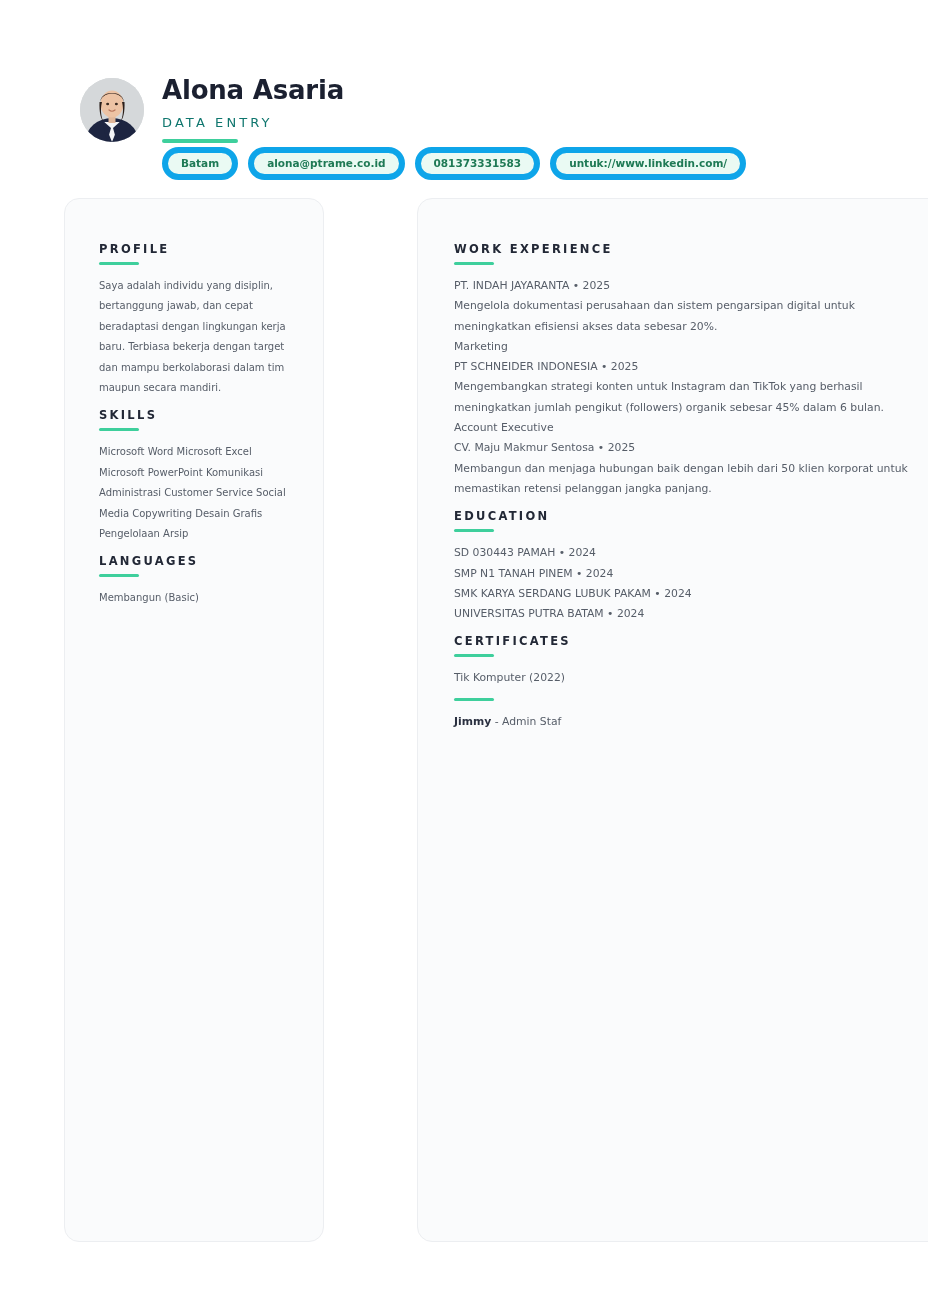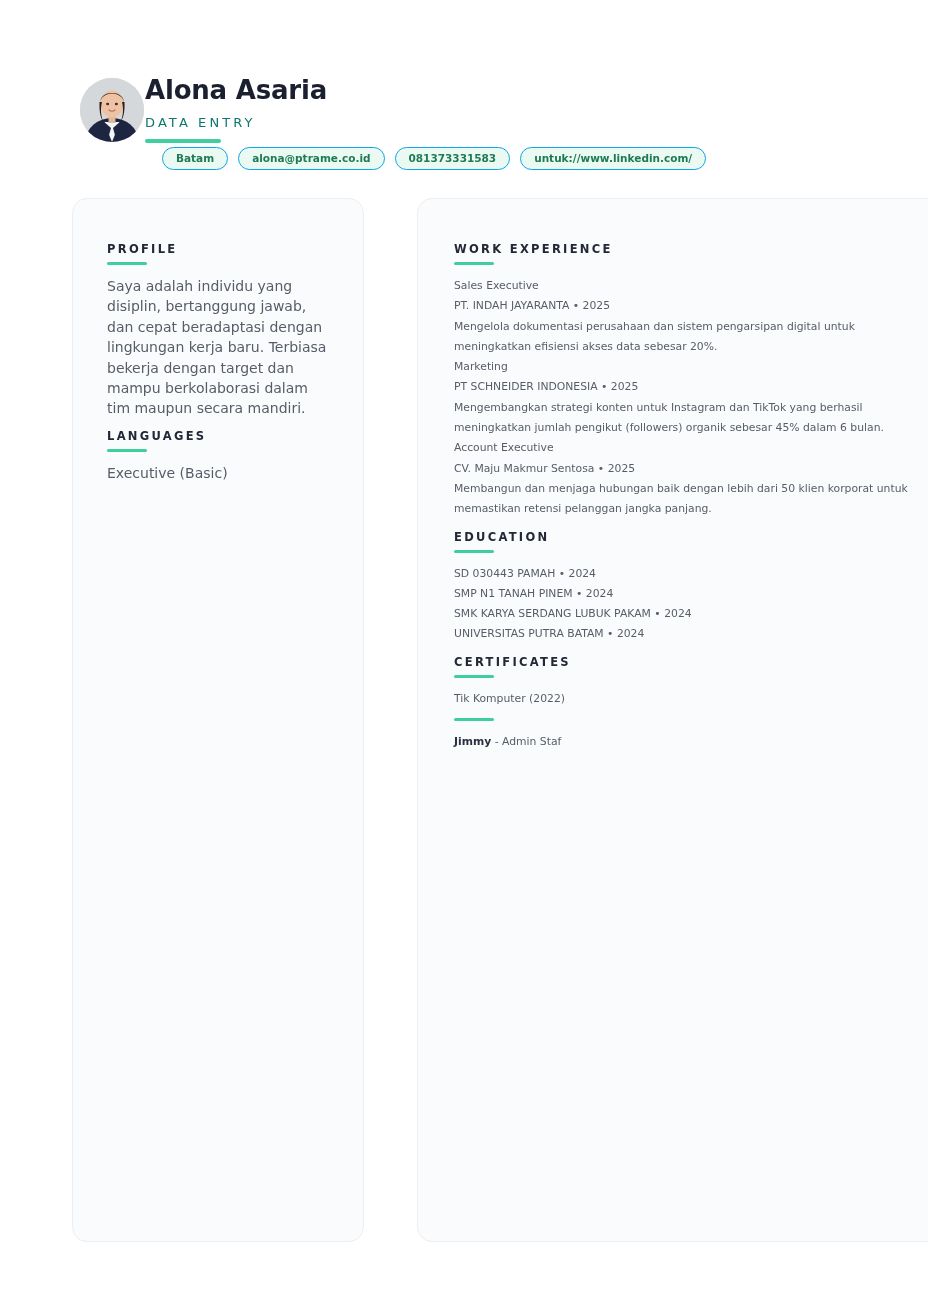--- a/index.html
+++ b/index.html
@@ -30,21 +30,21 @@
     width: 64px;
     height: 64px;
     border-radius: 50%;
     background: #d3d6d8;
     overflow: hidden;
   }
   .avatar svg { display: block; }
 
   .head-text {
     position: absolute;
-    left: 65px;
+    left: 82px;
     top: 0;
   }
   .name {
     font-size: 26px;
     font-weight: bold;
     color: #1b2030;
     letter-spacing: -0.2px;
     line-height: 32px;
     white-space: nowrap;
   }
@@ -66,43 +66,43 @@
 
   .chips {
     position: absolute;
     left: 82px;
     top: 73px;
     display: flex;
     gap: 10px;
     align-items: center;
   }
   .chip {
-    border: 1px solid #0ea5e9;
+    border: 6px solid #0ea5e9;
     background: #eafaf3;
     color: #1f7a55;
     font-size: 10.5px;
     font-weight: bold;
     border-radius: 999px;
     padding: 4px 13px 5px 13px;
     line-height: 12px;
     white-space: nowrap;
   }
 
   
   .card {
     position: absolute;
     background: #fafbfc;
     border: 1px solid #eceef1;
     border-radius: 15px;
     box-sizing: border-box;
   }
   .card-left {
-    left: 72px;
+    left: 64px;
     top: 198px;
-    width: 292px;
+    width: 260px;
     height: 1044px;
   }
   .card-right {
     left: 417px;
     top: 198px;
     width: 541px;
     height: 1044px;
   }
   .card-inner-left  { padding: 42px 30px 0 34px; }
   .card-inner-right { padding: 42px 28px 0 36px; }
@@ -118,21 +118,21 @@
   .sec-rule {
     width: 40px;
     height: 3px;
     background: #3ecf9c;
     border-radius: 2px;
     margin-top: 5px;
   }
   .sec-block { margin-bottom: 0; }
 
   .body-left {
-    font-size: 14px;
+    font-size: 10px;
     color: #565d68;
     line-height: 20.4px;
     margin-top: 11px;
   }
   .body-right {
     font-size: 10.8px;
     color: #565d68;
     line-height: 20.3px;
     margin-top: 11px;
   }
@@ -183,39 +183,43 @@
 
 <div class="card card-left">
   <div class="card-inner-left">
 
     <div class="sec-block">
       <div class="sec-title">PROFILE</div>
       <div class="sec-rule"></div>
       <div class="body-left">Saya adalah individu yang disiplin, bertanggung jawab, dan cepat beradaptasi dengan lingkungan kerja baru. Terbiasa bekerja dengan target dan mampu berkolaborasi dalam tim maupun secara mandiri.</div>
     </div>
 
+    <div class="sec-block gap-sec-left">
+      <div class="sec-title">SKILLS</div>
+      <div class="sec-rule"></div>
+      <div class="body-left">Microsoft Word Microsoft Excel Microsoft PowerPoint Komunikasi Administrasi Customer Service Social Media Copywriting Desain Grafis Pengelolaan Arsip</div>
+    </div>
 
     <div class="sec-block gap-sec-left">
       <div class="sec-title">LANGUAGES</div>
       <div class="sec-rule"></div>
-      <div class="body-left">Executive (Basic)</div>
+      <div class="body-left">Membangun (Basic)</div>
     </div>
 
   </div>
 </div>
 
 <div class="card card-right">
   <div class="card-inner-right">
 
     <div class="sec-block">
       <div class="sec-title">WORK EXPERIENCE</div>
       <div class="sec-rule"></div>
 
       <div class="body-right">
-        <span class="job-line">Sales Executive</span>
         <span class="job-line">PT. INDAH JAYARANTA • 2025</span>
         <span class="job-line">Mengelola dokumentasi perusahaan dan sistem pengarsipan digital untuk meningkatkan efisiensi akses data sebesar 20%.</span>
       </div>
 
       <div class="body-right tight">
         <span class="job-line">Marketing</span>
         <span class="job-line">PT SCHNEIDER INDONESIA • 2025</span>
         <span class="job-line">Mengembangkan strategi konten untuk Instagram dan TikTok yang berhasil meningkatkan jumlah pengikut (followers) organik sebesar 45% dalam 6 bulan.</span>
       </div>
 

